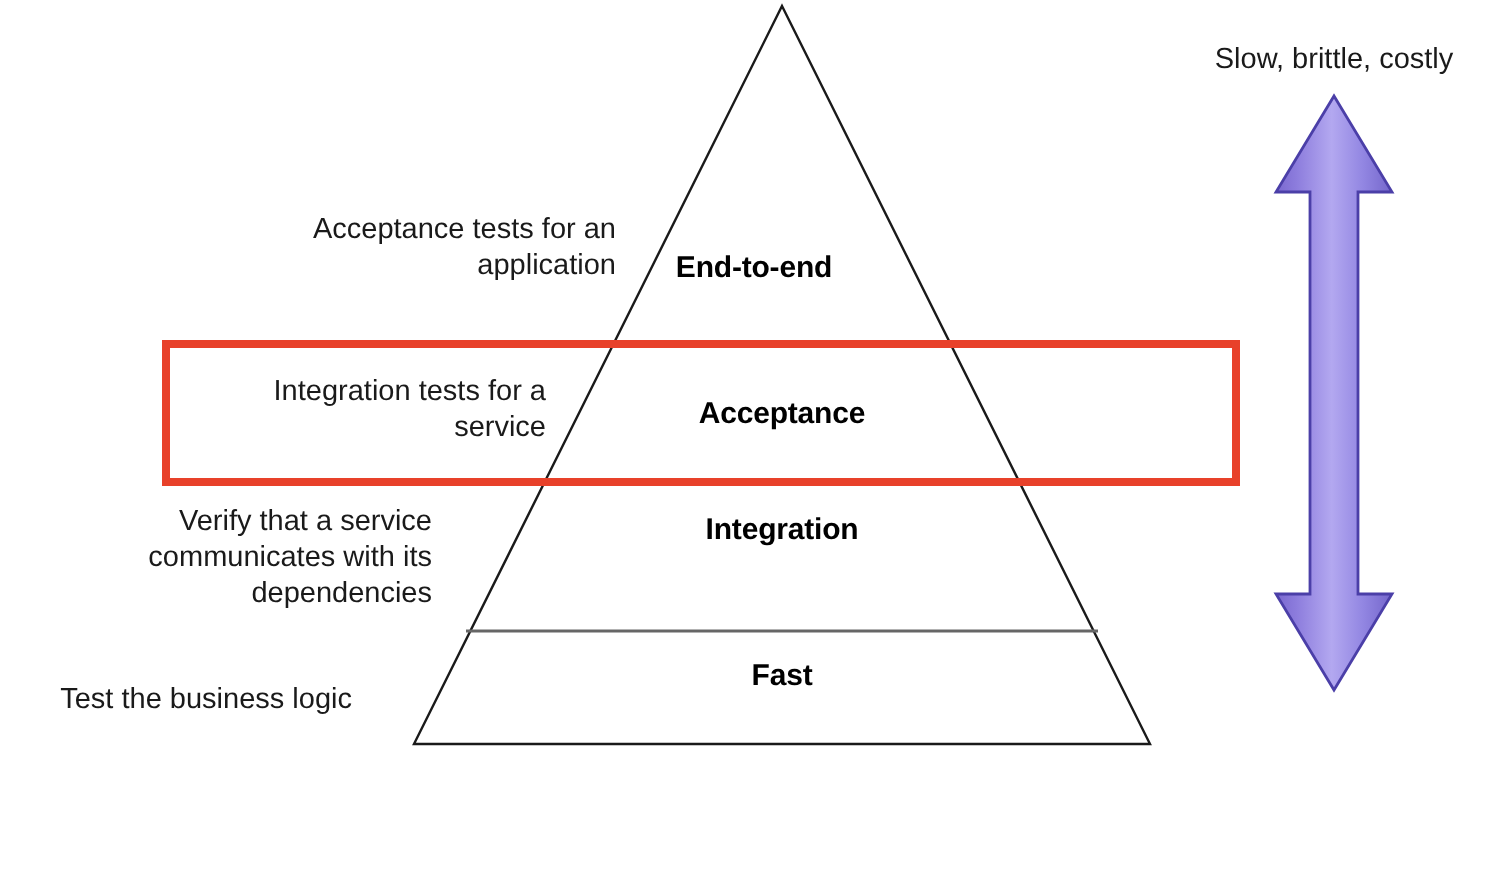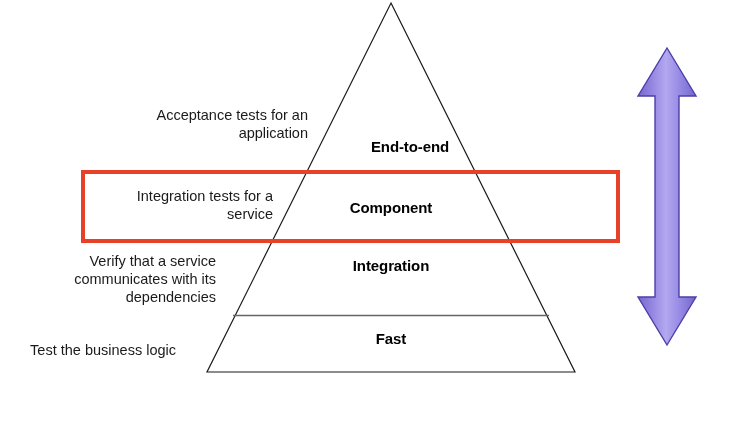--- a/index.html
+++ b/index.html
@@ -78,28 +78,29 @@
 
     <line x1="261" y1="242.5" x2="521" y2="242.5" stroke="#555555" stroke-width="1"></line>
 
     <line x1="233" y1="315.5" x2="549" y2="315.5" stroke="#666666" stroke-width="1.6"></line>
 
     <rect x="83" y="172" width="535" height="69" fill="none" stroke="#E8412A" stroke-width="4"></rect>
 
     <polygon points="667,48 696,96 679,96 679,297 696,297 667,345 638,297 655,297 655,96 638,96" fill="url(#arrowGrad)" stroke="#4B3FA8" stroke-width="1.4" stroke-linejoin="miter"></polygon>
   </svg>
 
-  <div class="tier-label" style="left:410px; top:134px;margin-top:12px;">End-to-end</div>
-  <div class="tier-label" style="left:391px; top:207px;">Component</div>
+  <div class="tier-label" style="left:377px; top:134px;">End-to-end</div>
+  <div class="tier-label" style="left:391px; top:207px;">Acceptance</div>
   <div class="tier-label" style="left:391px; top:265px;">Integration</div>
   <div class="tier-label" style="left:391px; top:338px;">Fast</div>
 
   <div class="annotation" style="left:208px; top:124px; width:200px;">Acceptance tests for an
 application</div>
   <div class="annotation" style="left:178px; top:205px; width:190px;">Integration tests for a
 service</div>
   <div class="annotation" style="left:126px; top:279px; width:180px;">Verify that a service
 communicates with its
 dependencies</div>
   <div class="annotation" style="left:86px; top:350px; width:180px;">Test the business logic</div>
 
+  <div class="side-label" style="left:667px; top:30px;">Slow, brittle, costly</div>
 
 </div>
 
 </body></html>

